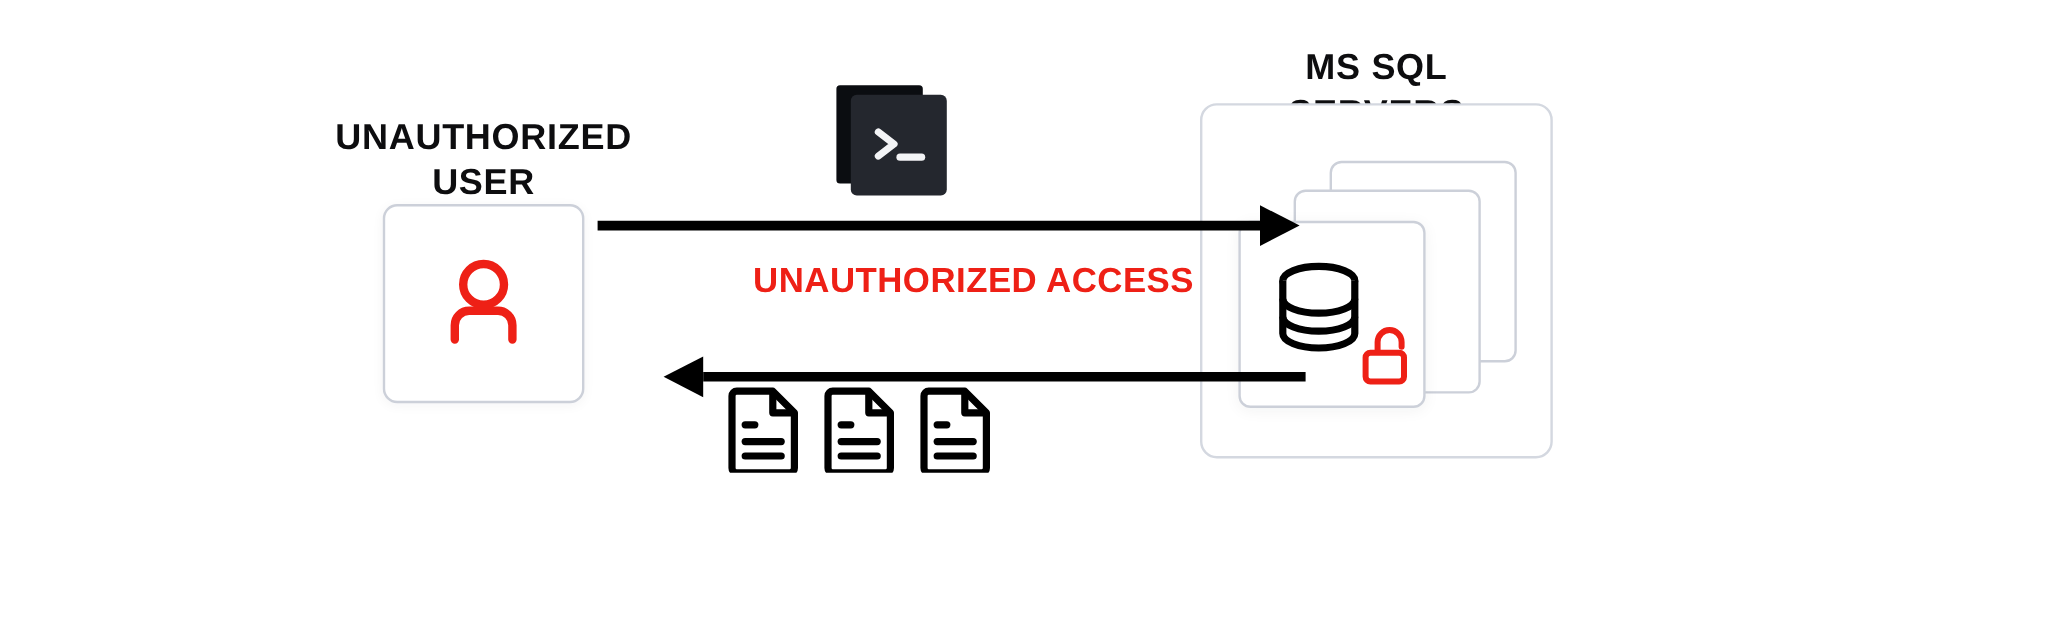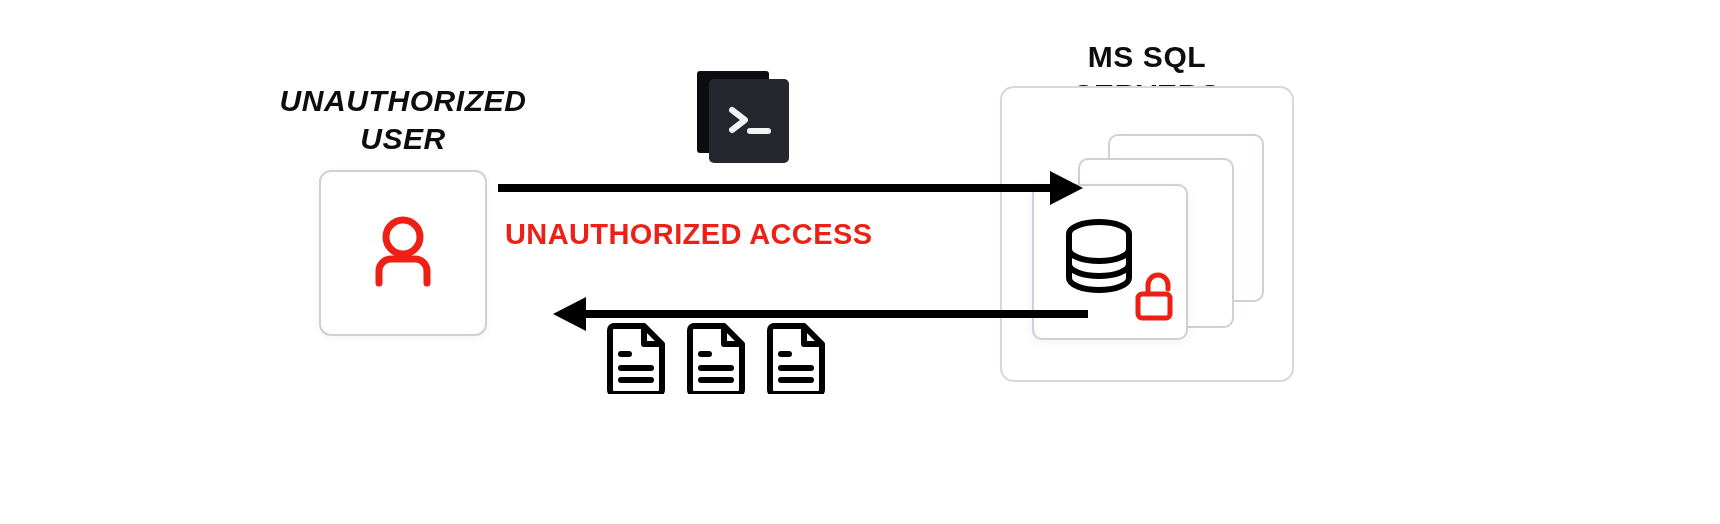--- a/index.html
+++ b/index.html
@@ -32,21 +32,21 @@
     text-transform: uppercase;
     white-space: pre-line;
   }
   .flowlabel {
     position: absolute;
     font-family: "Liberation Sans", sans-serif;
     font-weight: 700;
     font-size: 29px;
     letter-spacing: 0.4px;
     color: #ee2016;
-    text-align: left;
+    text-align: right;
     text-transform: uppercase;
     white-space: nowrap;
   }
 
   
   .card {
     position: absolute;
     background: #ffffff;
     border: 2px solid #ccd0d9;
     border-radius: 12px;
@@ -151,21 +151,21 @@
     top: 322px;
     display: flex;
     gap: 20px;
   }
 </style>
 </head>
 <body>
 
 <div id="stage">
 
-  <div class="title" style="left:268px; top:82px; width:270px;font-style:italic;">UNAUTHORIZED
+  <div class="title" style="left:268px; top:96px; width:270px;">UNAUTHORIZED
 USER</div>
 
   <div class="card" id="user-card">
     <span>
       <svg width="68" height="72" viewBox="0 0 68 72" aria-hidden="true">
         <circle cx="34" cy="22" r="17" fill="none" stroke="#ee2016" stroke-width="7"></circle>
         <path d="M10 68 V56 a12 12 0 0 1 12 -12 h24 a12 12 0 0 1 12 12 V68" fill="none" stroke="#ee2016" stroke-width="7" stroke-linecap="round"></path>
       </svg>
     </span>
   </div>

